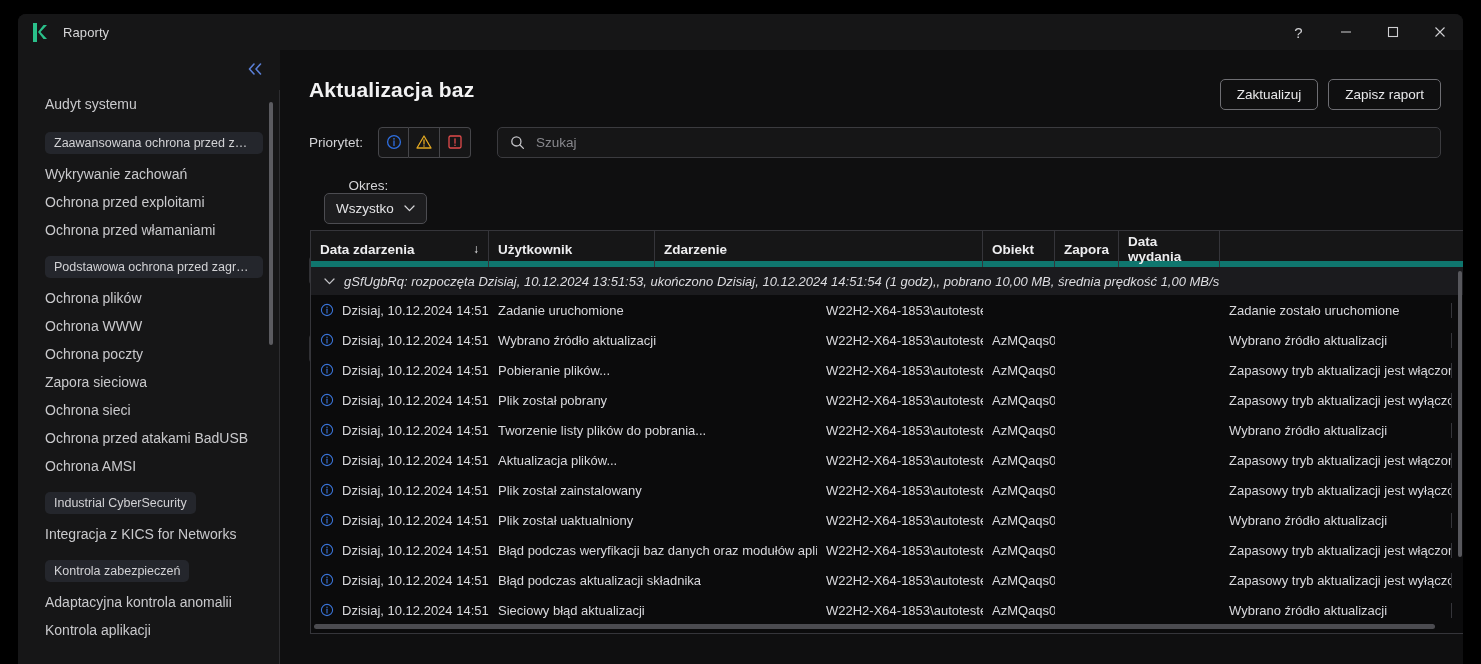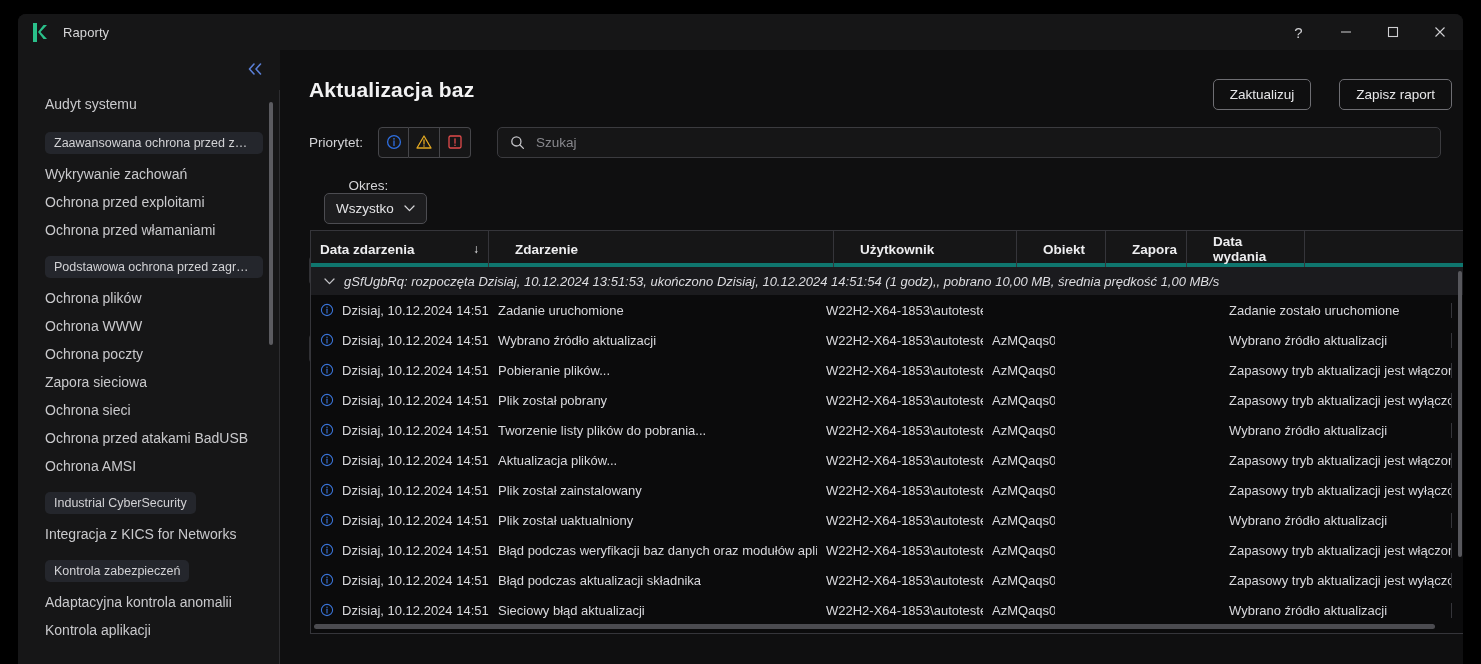--- a/index.html
+++ b/index.html
@@ -108,22 +108,22 @@
     position: absolute; left: 262px; top: 36px;
     width: 1183px; height: 614px;
     background: #0f0f10;
   }
   #page-title {
     position: absolute; left: 29px; top: 28px;
     font-size: 21px; font-weight: bold; color: #f2f2f3;
     letter-spacing: .2px;
   }
   #header-actions {
-    position: absolute; right: 11px; top: 29px;
-    display: flex; gap: 28px; margin-left: 6px;
+    position: absolute; right: 22px; top: 29px;
+    display: flex; gap: 10px; margin-left: 6px;
   }
   .ghost-btn {
     height: 31px; padding: 0 16px;
     background: transparent;
     border: 1px solid #6e6e73;
     border-radius: 5px;
     color: #e8e8ea; font-size: 13.5px;
     font-family: "Liberation Sans", sans-serif;
     cursor: pointer;
     display: flex; align-items: center;
@@ -204,22 +204,21 @@
   #table-wrap {
     position: absolute; left: 292px; top: 216px;
     width: 1157px; height: 404px;
     border: 1px solid #35353a;
     background: #0b0b0c;
     overflow: hidden;
   }
   #thead {
     display: flex; height: 36px;
     background: #161617;
-    border-bottom: 4px solid #0f766e;
-    gap: 17px;
+    border-bottom: 6px solid #0f766e;
   }
   .th {
     font-size: 13.5px; color: #ededef; font-weight: bold;
     display: flex; align-items: center;
     padding: 0 9px;
     border-right: 1px solid #35353a;
     height: 36px;
     position: relative;
   }
   .th .sort { margin-left: auto; font-size: 12px; color: #ededef; }
@@ -423,25 +422,25 @@
       </div>
     </div>
   </div>
 
   <div id="table-wrap">
     <div id="thead">
       <div class="th c0">
         <span>Data zdarzenia</span>
         <span class="sort">↓</span>
       </div>
+      <div class="th c2">
+        <span>Użytkownik</span>
+      </div>
       <div class="th c1">
         <span>Zdarzenie</span>
-      </div>
-      <div class="th c2">
-        <span>Użytkownik</span>
       </div>
       <div class="th c3">
         <span>Obiekt</span>
       </div>
       <div class="th c4">
         <span>Zapora</span>
       </div>
       <div class="th c5">
         <span>Data wydania</span>
       </div>

